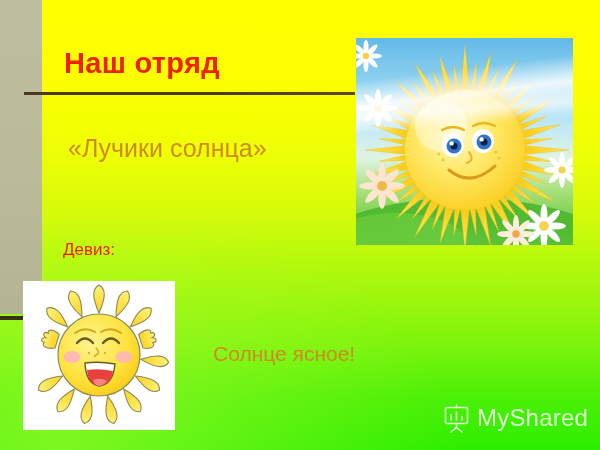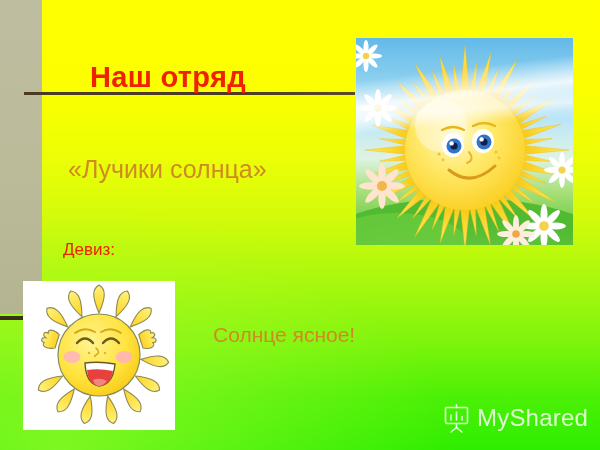--- a/index.html
+++ b/index.html
@@ -54,49 +54,48 @@
     top: 316px;
     width: 37px;
     height: 4px;
     background: #3c2f18;
   }
 
   
   .title {
     position: absolute;
     left: 64px;
-    top: 61px;
+    top: 47px;
     font-size: 29px;
     font-weight: bold;
     color: #ee2200;
     letter-spacing: 0.3px;
     white-space: nowrap;
-    margin-left: 26px;
   }
   .subtitle {
     position: absolute;
     left: 68px;
-    top: 155px;
+    top: 134px;
     font-size: 25px;
     color: #d08a24;
     white-space: nowrap;
   }
   .devise-label {
     position: absolute;
     left: 63px;
     top: 240px;
     font-size: 17px;
     font-weight: normal;
     color: #ee2200;
     white-space: nowrap;
   }
   .motto {
     position: absolute;
     left: 213px;
-    top: 320px;
+    top: 339px;
     font-size: 21px;
     line-height: 30px;
     color: #d08a24;
     white-space: nowrap;
   }
 
   
   .photo {
     position: absolute;
     left: 356px;

